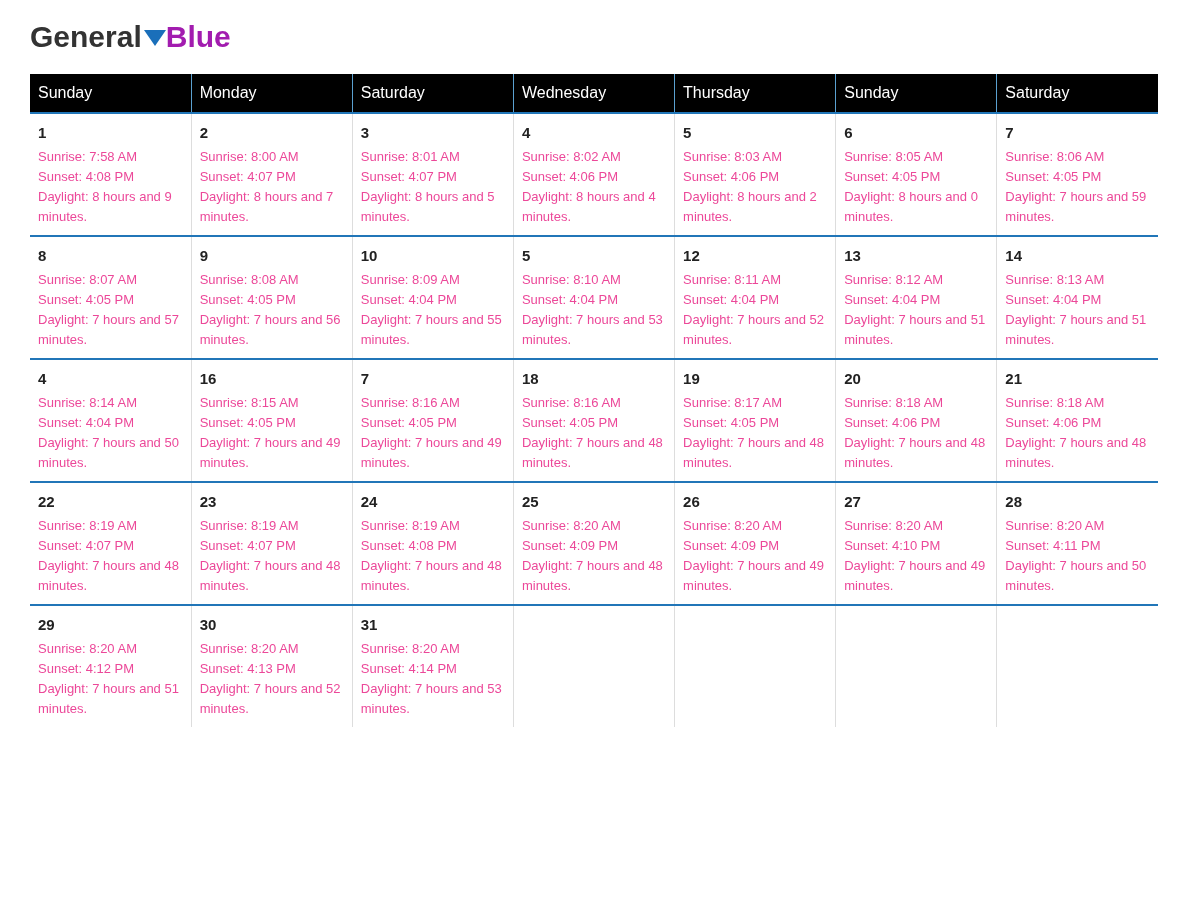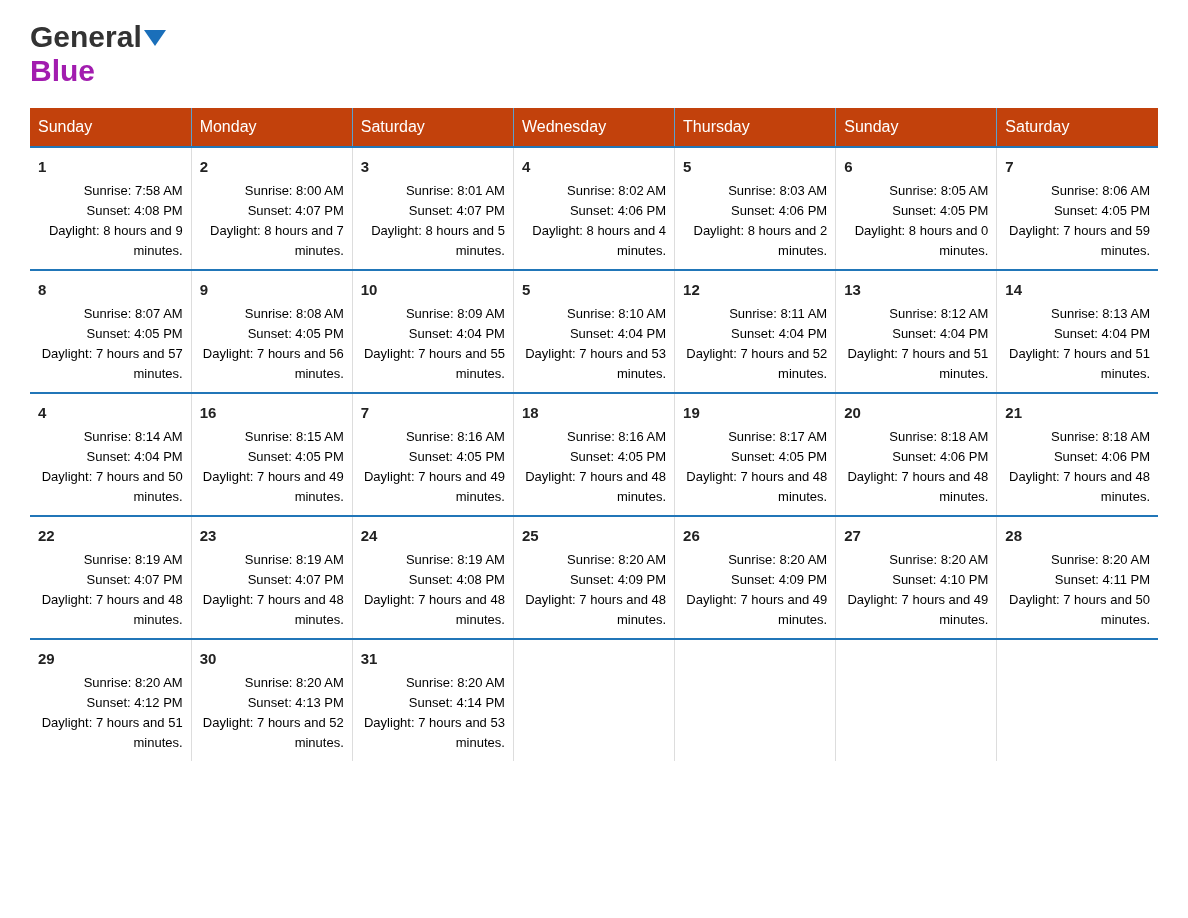--- a/index.html
+++ b/index.html
@@ -11,21 +11,21 @@
       padding: 20px 30px;
     }
     .header {
       display: flex;
       justify-content: space-between;
       align-items: flex-start;
       margin-bottom: 20px;
     }
     .logo {
       display: flex;
-      flex-direction: column;
+      flex-direction: row;
       align-items: flex-start;
     }
     .title-area {
       text-align: right;
     }
     .page-title {
       font-size: 52px;
       font-weight: normal;
       color: #222;
       line-height: 1.1;
@@ -34,21 +34,21 @@
       font-size: 22px;
       color: #444;
       margin-top: 4px;
     }
     table {
       width: 100%;
       border-collapse: collapse;
       table-layout: fixed;
     }
     thead tr {
-      background-color: #c2410c;
+      background-color: #000000;
       margin-left: 17px;
     }
     thead th {
       color: #fff;
       font-size: 16px;
       font-weight: normal;
       padding: 10px 8px;
       border-right: 1px solid #5aa0d0;
       text-align: left;
     }
@@ -70,23 +70,22 @@
       border-right: none;
     }
     .day-number {
       font-size: 15px;
       font-weight: bold;
       display: block;
       margin-bottom: 2px;
     }
     .day-info {
       font-size: 13px;
-      color: #000000;
+      color: #ec4899;
       line-height: 1.55;
-      text-align: right;
     }
     .logo-wrapper {
       display: flex;
       align-items: center;
     }
   </style>
 </head>
 <body>
 
 <div class="header">

